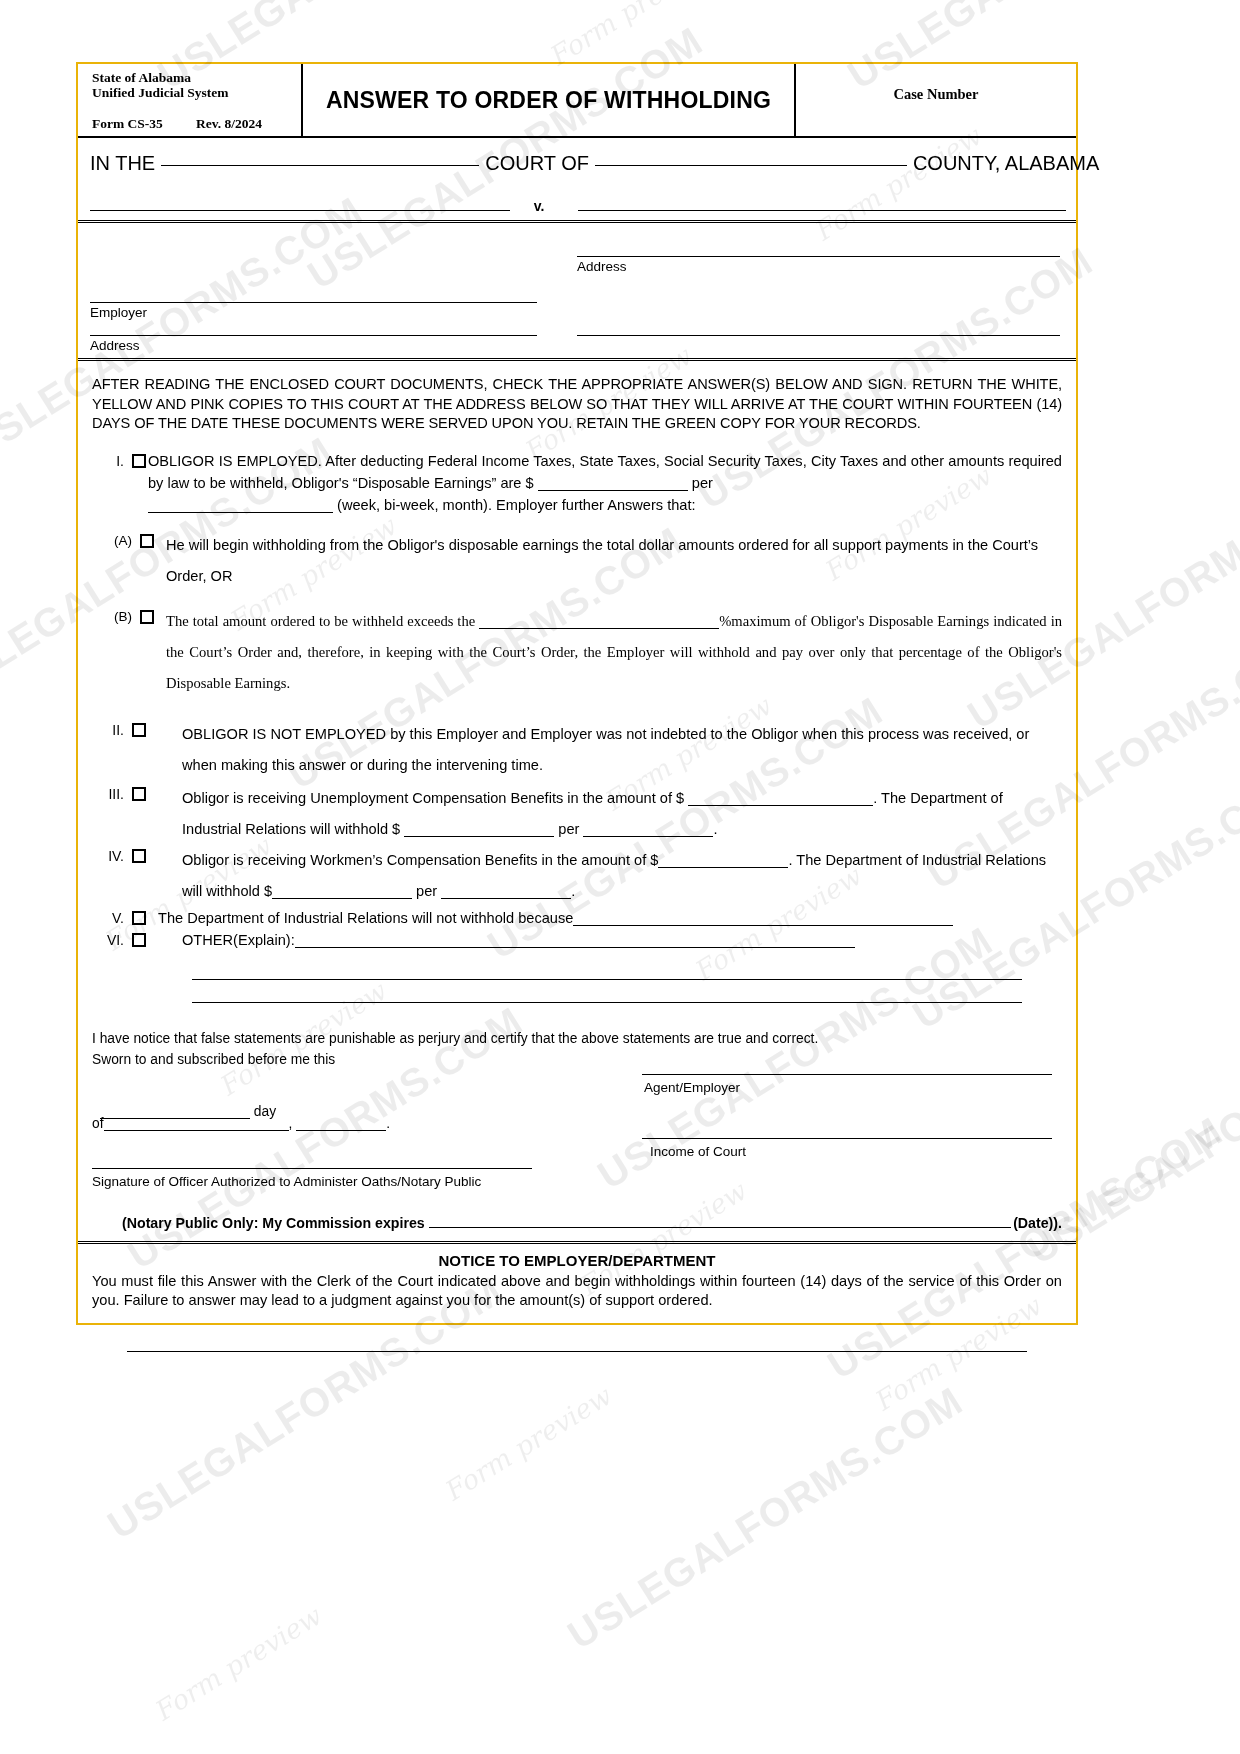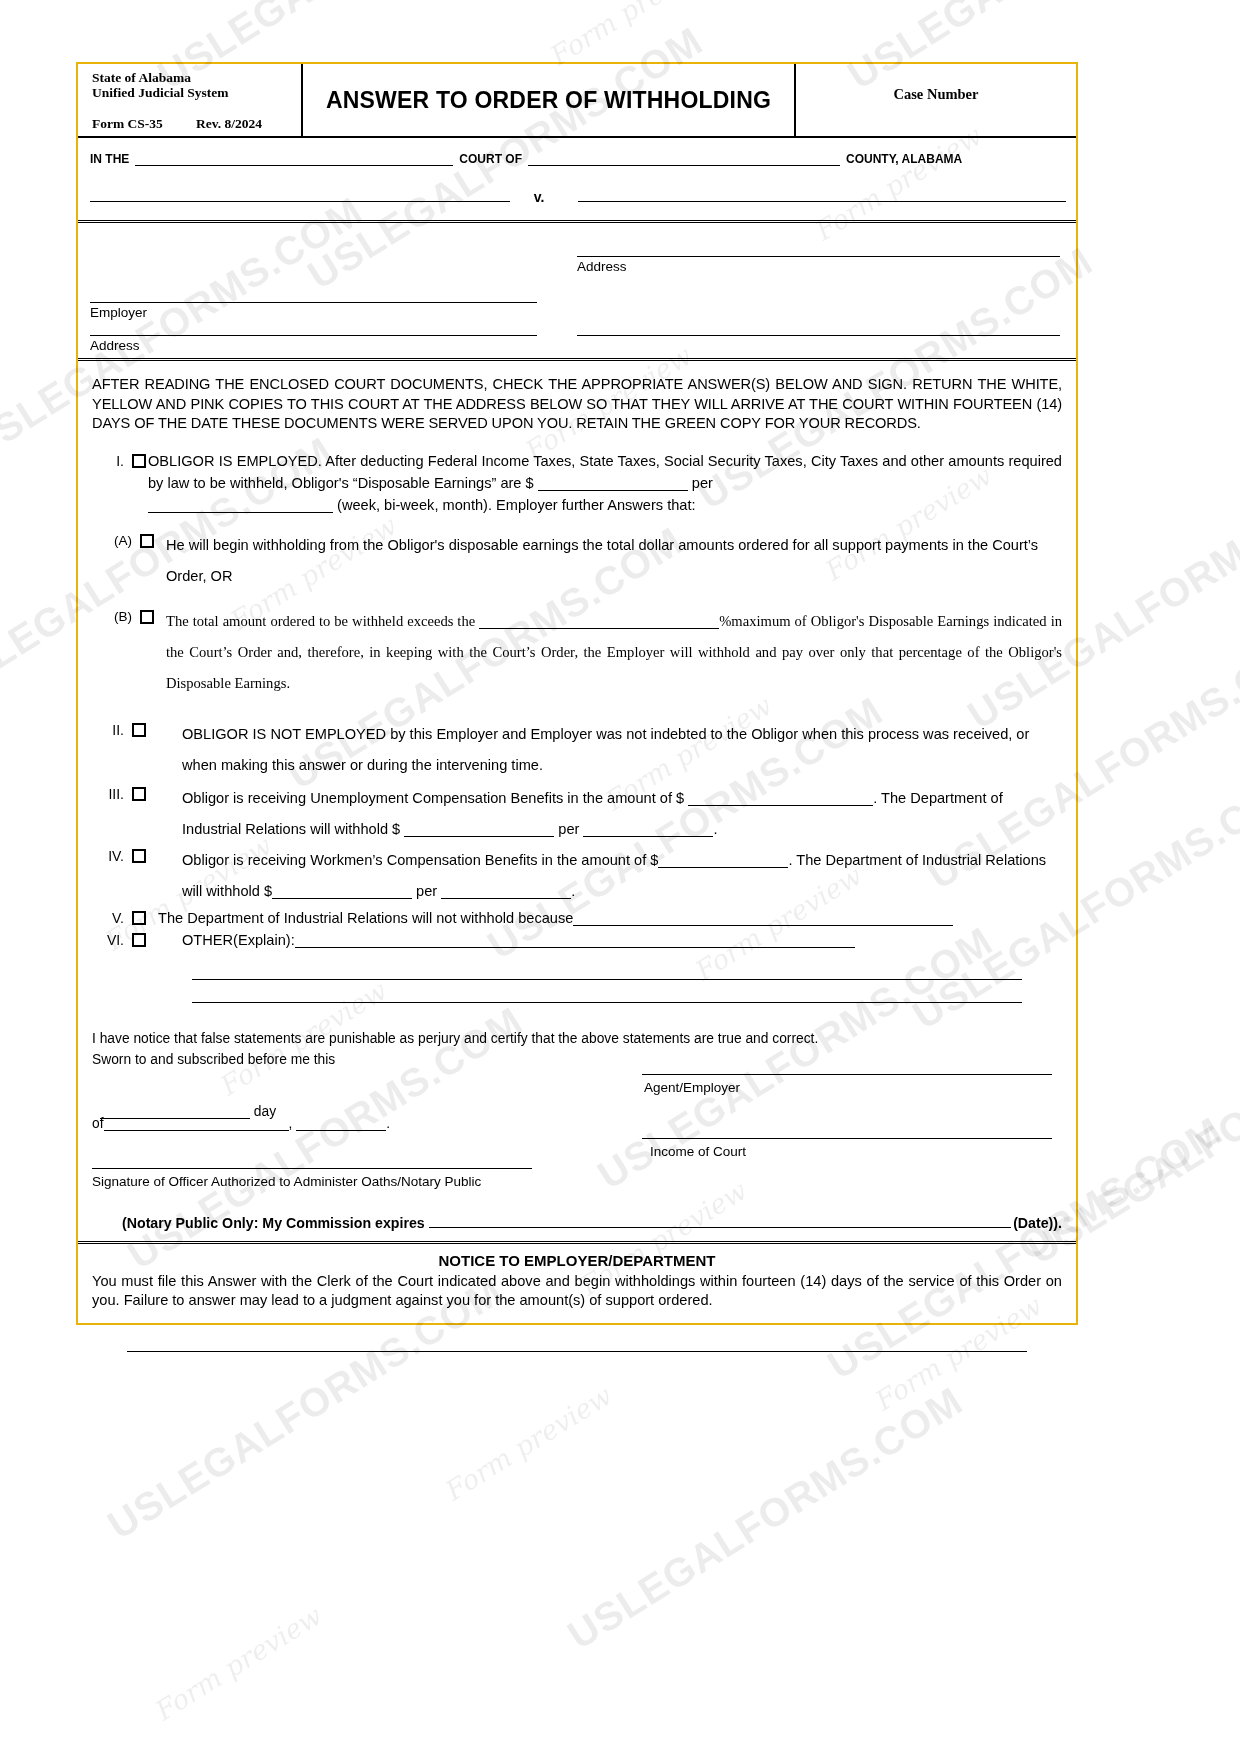--- a/index.html
+++ b/index.html
@@ -113,22 +113,22 @@
   
   .court-block {
     border-top: 2px solid #000;
     padding: 14px 10px 10px 12px;
     height: 84px;
     box-sizing: border-box;
   }
   .court-line {
     display: flex;
     align-items: flex-start;
-    font-size: 12px;
-    font-weight: bold;
+    font-size: 20px;
+    font-weight: normal;
     white-space: nowrap;
   }
   .court-line .rule { flex: 1; border-bottom: 1px solid #000; margin: 0 6px; height: 13px; }
   .court-line .rule.r1 { flex: 0 0 318px; }
   .court-line .rule.r2 { flex: 0 0 312px; }
 
   .v-line {
     display: flex;
     align-items: baseline;
     margin-top: 22px;

